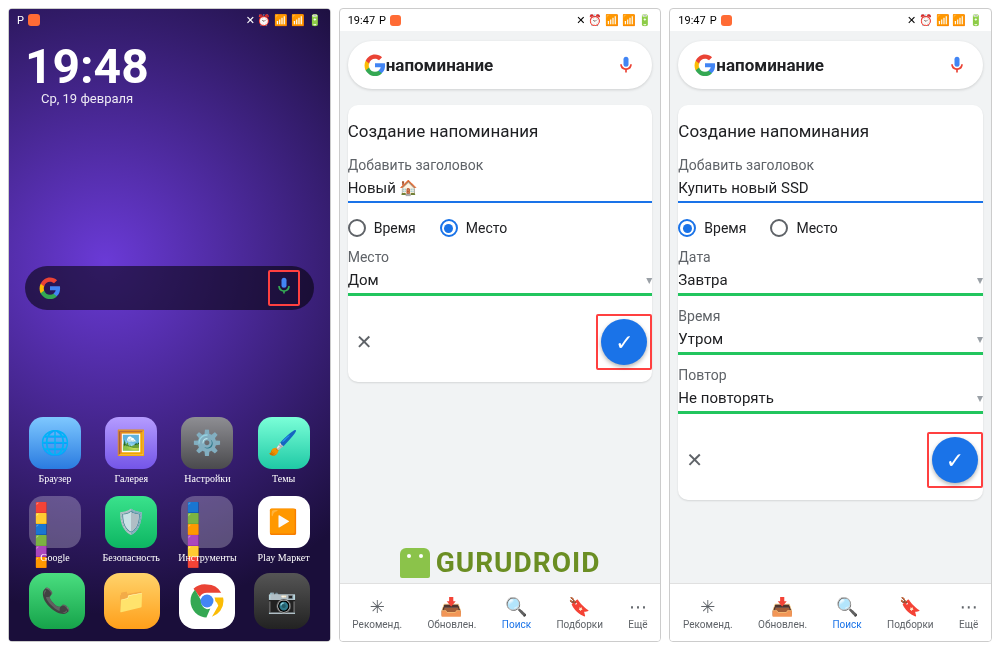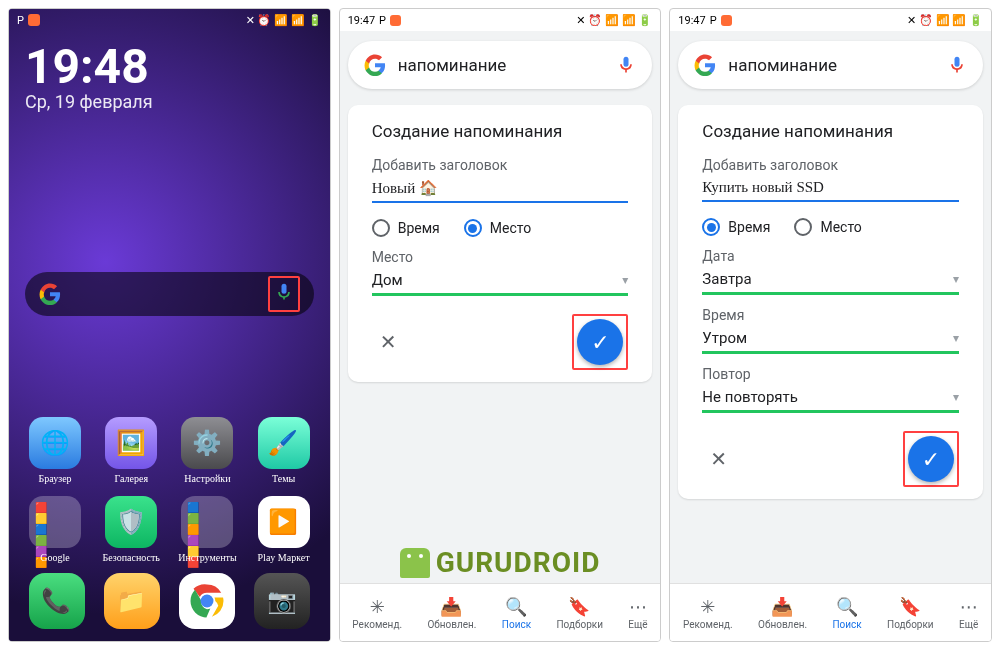--- a/index.html
+++ b/index.html
@@ -42,21 +42,21 @@
   
   .home {
     position:absolute; inset:0;
     background:
       radial-gradient(circle at 30% 40%, #6a3ad6 0%, #1a0e3a 80%),
       linear-gradient(135deg,#3a1d8f,#0b0726);
     color:#fff;
   }
   .clock-block{ padding:12px 16px 0;}
   .clock-time{ font-size:48px; font-weight:700; line-height:1;}
-  .clock-date{ font-size:18px; opacity:.9;}
+  .clock-date{ font-size:13px; opacity:.9;margin-left:16px;}
   .weather-block{ position:absolute; top:38px; right:16px; text-align:center; font-size:11px;}
   .weather-cloud{ width:40px; height:28px; background:#fff; border-radius:20px; position:relative; margin:0 auto 4px;}
   .weather-cloud::before{content:"";position:absolute;width:22px;height:22px;background:#fff;border-radius:50%;top:-10px;left:6px;}
   .home-search{
     margin:160px 16px 0;
     height:44px;border-radius:22px;
     background:rgba(0,0,0,.55);
     display:flex;align-items:center;justify-content:space-between;
     padding:0 14px;
   }
@@ -74,39 +74,40 @@
     display:flex;justify-content:space-around;padding:0 10px;
   }
   .dock .app-icon{ width:56px;height:56px;border-radius:16px;}
 
   
   .ga-body{ flex:1; background:#f1f3f4; display:flex; flex-direction:column;}
   .search-card{
     margin:10px 8px; background:#fff; border-radius:26px;
     height:48px; display:flex; align-items:center; padding:0 16px;
     box-shadow:0 1px 3px rgba(0,0,0,.15);
-    gap:12px;
+    gap:0;
+    font-weight:bold;
   }
   .g-logo{ width:22px;height:22px;}
   .search-text{ flex:1; font-size:17px; color:#202124;}
   .mic-colored{ width:20px;height:20px;}
 
   .card{
     margin:6px 8px 0; background:#fff; border-radius:10px;
-    padding:16px 24px 12px;
+    padding:16px 0 12px;
     box-shadow:0 1px 2px rgba(0,0,0,.12);
   }
   .card-title{ font-size:17px; color:#202124; margin-bottom:16px;}
   .field-label{ font-size:14px; color:#5f6368; margin-top:12px;}
   .field-value{
     font-size:15px; color:#202124; padding:6px 0 4px;
     border-bottom:3px solid #22c55e;
     display:flex; justify-content:space-between; align-items:center;
   }
-  .field-value.underlined{ border-bottom:2px solid #1a73e8;font-family:Liberation Serif, serif;}
+  .field-value.underlined{ border-bottom:2px solid #1a73e8;}
   .caret-down{ color:#9aa0a6; font-size:12px;}
 
   .radio-row{ display:flex; gap:24px; margin-top:16px;}
   .radio-item{ display:flex; align-items:center; gap:8px; font-size:14px; color:#202124;}
   .radio-outer{
     width:18px;height:18px;border:2px solid #5f6368;border-radius:50%;
     display:flex;align-items:center;justify-content:center;
   }
   .radio-outer.sel{ border-color:#1a73e8;}
   .radio-inner{ width:9px;height:9px;border-radius:50%;background:#1a73e8;}

